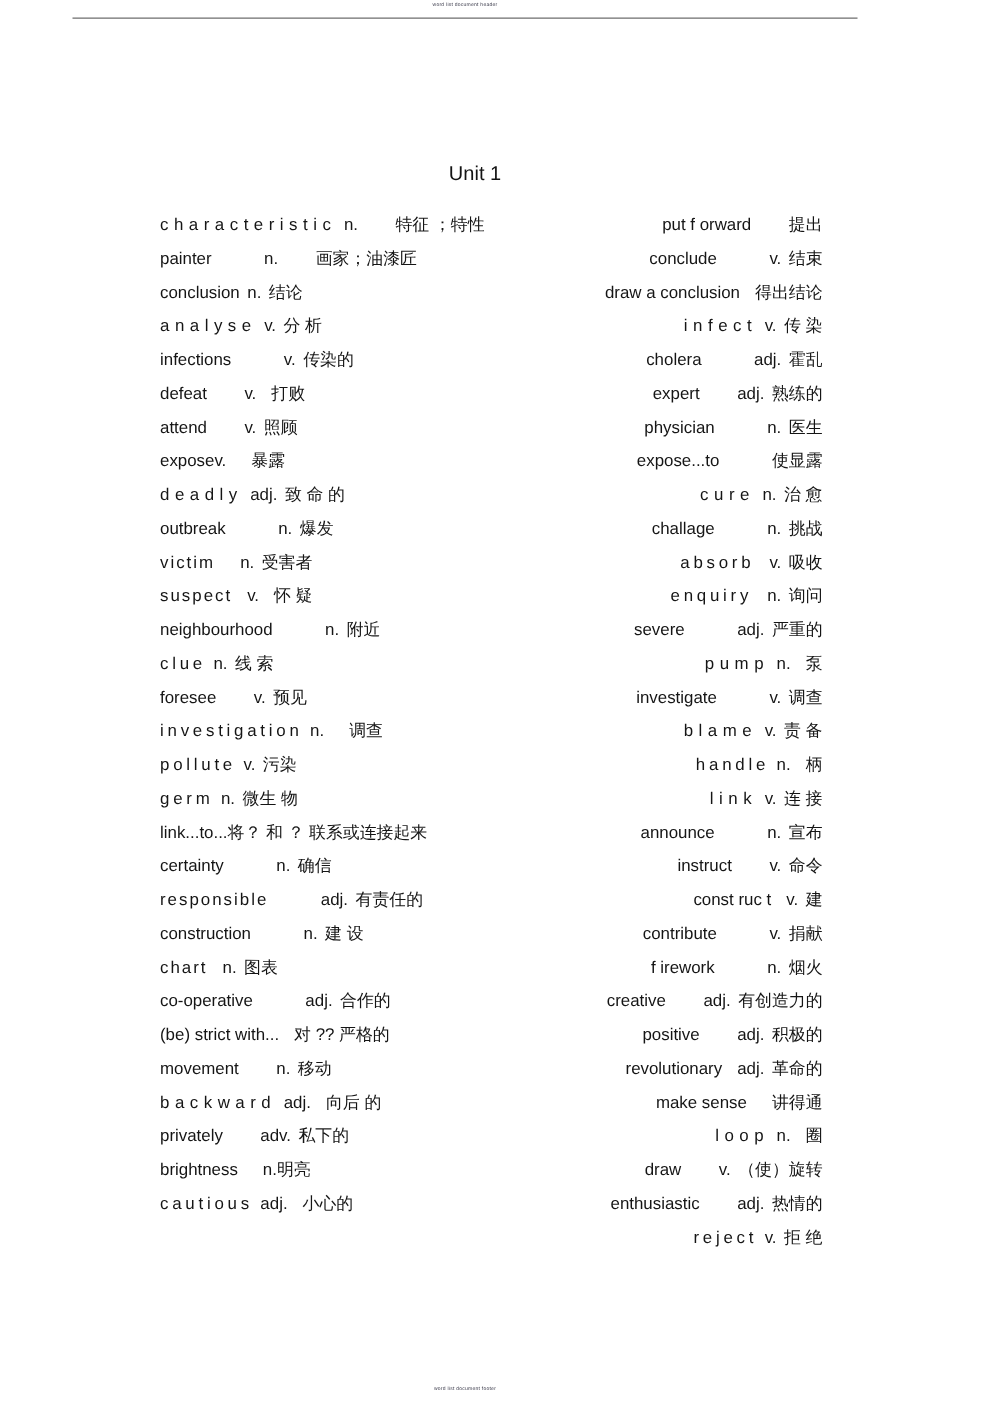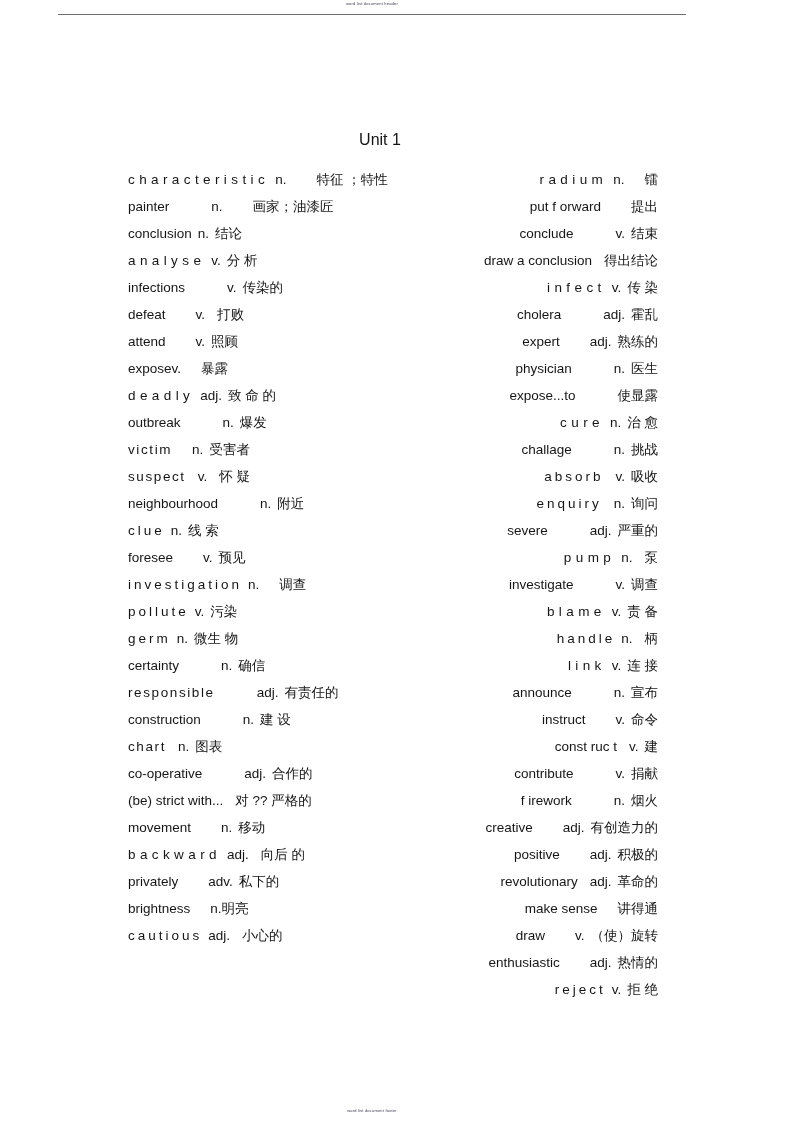--- a/index.html
+++ b/index.html
@@ -155,34 +155,34 @@
         <div class="entry"><span class="en track-3">deadly</span><span class="sp sp-1"></span><span class="en">adj.</span><span class="sp sp-1"></span><span class="zh">致 命 的</span></div>
         <div class="entry"><span class="en">outbreak</span><span class="sp sp-5"></span><span class="en">n.</span><span class="sp sp-1"></span><span class="zh">爆发</span></div>
         <div class="entry"><span class="en track-1">victim</span><span class="sp sp-3"></span><span class="en">n.</span><span class="sp sp-1"></span><span class="zh">受害者</span></div>
         <div class="entry"><span class="en track-1">suspect</span><span class="sp sp-2"></span><span class="en">v.</span><span class="sp sp-2"></span><span class="zh">怀 疑</span></div>
         <div class="entry"><span class="en">neighbourhood</span><span class="sp sp-5"></span><span class="en">n.</span><span class="sp sp-1"></span><span class="zh">附近</span></div>
         <div class="entry"><span class="en track-2">clue</span><span class="sp sp-1"></span><span class="en">n.</span><span class="sp sp-1"></span><span class="zh">线 索</span></div>
         <div class="entry"><span class="en">foresee</span><span class="sp sp-4"></span><span class="en">v.</span><span class="sp sp-1"></span><span class="zh">预见</span></div>
         <div class="entry"><span class="en track-2">investigation</span><span class="sp sp-1"></span><span class="en">n.</span><span class="sp sp-3"></span><span class="zh">调查</span></div>
         <div class="entry"><span class="en track-2">pollute</span><span class="sp sp-1"></span><span class="en">v.</span><span class="sp sp-1"></span><span class="zh">污染</span></div>
         <div class="entry"><span class="en track-2">germ</span><span class="sp sp-1"></span><span class="en">n.</span><span class="sp sp-1"></span><span class="zh">微生 物</span></div>
+        <div class="entry"><span class="en">link...to...</span><span class="zh">将？ 和 ？ 联系或连接起来</span></div>
         <div class="entry"><span class="en">certainty</span><span class="sp sp-5"></span><span class="en">n.</span><span class="sp sp-1"></span><span class="zh">确信</span></div>
         <div class="entry"><span class="en track-1">responsible</span><span class="sp sp-5"></span><span class="en">adj.</span><span class="sp sp-1"></span><span class="zh">有责任的</span></div>
         <div class="entry"><span class="en">construction</span><span class="sp sp-5"></span><span class="en">n.</span><span class="sp sp-1"></span><span class="zh">建 设</span></div>
         <div class="entry"><span class="en track-1">chart</span><span class="sp sp-2"></span><span class="en">n.</span><span class="sp sp-1"></span><span class="zh">图表</span></div>
         <div class="entry"><span class="en">co-operative</span><span class="sp sp-5"></span><span class="en">adj.</span><span class="sp sp-1"></span><span class="zh">合作的</span></div>
         <div class="entry"><span class="en">(be)   strict  with...</span><span class="sp sp-2"></span><span class="zh">对 ?? 严格的</span></div>
         <div class="entry"><span class="en">movement</span><span class="sp sp-4"></span><span class="en">n.</span><span class="sp sp-1"></span><span class="zh">移动</span></div>
         <div class="entry"><span class="en track-3">backward</span><span class="sp sp-1"></span><span class="en">adj.</span><span class="sp sp-2"></span><span class="zh">向后 的</span></div>
         <div class="entry"><span class="en">privately</span><span class="sp sp-4"></span><span class="en">adv.</span><span class="sp sp-1"></span><span class="zh">私下的</span></div>
         <div class="entry"><span class="en">brightness</span><span class="sp sp-3"></span><span class="en">n.</span><span class="zh">明亮</span></div>
         <div class="entry"><span class="en track-2">cautious</span><span class="sp sp-1"></span><span class="en">adj.</span><span class="sp sp-2"></span><span class="zh">小心的</span></div>
       </div>
     <div class="col col-right">
-        <div class="entry"><span class="en track-3">radium</span><span class="sp sp-1"></span><span class="en">n.</span><span class="sp sp-3"></span><span class="zh">镭</span></div>
         <div class="entry"><span class="en">put    f orward</span><span class="sp sp-4"></span><span class="zh">提出</span></div>
         <div class="entry"><span class="en">conclude</span><span class="sp sp-5"></span><span class="en">v.</span><span class="sp sp-1"></span><span class="zh">结束</span></div>
         <div class="entry"><span class="en">draw a conclusion</span><span class="sp sp-2"></span><span class="zh">得出结论</span></div>
         <div class="entry"><span class="en track-3">infect</span><span class="sp sp-1"></span><span class="en">v.</span><span class="sp sp-1"></span><span class="zh">传 染</span></div>
         <div class="entry"><span class="en">cholera</span><span class="sp sp-5"></span><span class="en">adj.</span><span class="sp sp-1"></span><span class="zh">霍乱</span></div>
         <div class="entry"><span class="en">expert</span><span class="sp sp-4"></span><span class="en">adj.</span><span class="sp sp-1"></span><span class="zh">熟练的</span></div>
         <div class="entry"><span class="en">physician</span><span class="sp sp-5"></span><span class="en">n.</span><span class="sp sp-1"></span><span class="zh">医生</span></div>
         <div class="entry"><span class="en">expose...to</span><span class="sp sp-5"></span><span class="zh">使显露</span></div>
         <div class="entry"><span class="en track-3">cure</span><span class="sp sp-1"></span><span class="en">n.</span><span class="sp sp-1"></span><span class="zh">治 愈</span></div>
         <div class="entry"><span class="en">challage</span><span class="sp sp-5"></span><span class="en">n.</span><span class="sp sp-1"></span><span class="zh">挑战</span></div>
@@ -196,20 +196,21 @@
         <div class="entry"><span class="en track-3">link</span><span class="sp sp-1"></span><span class="en">v.</span><span class="sp sp-1"></span><span class="zh">连 接</span></div>
         <div class="entry"><span class="en">announce</span><span class="sp sp-5"></span><span class="en">n.</span><span class="sp sp-1"></span><span class="zh">宣布</span></div>
         <div class="entry"><span class="en">instruct</span><span class="sp sp-4"></span><span class="en">v.</span><span class="sp sp-1"></span><span class="zh">命令</span></div>
         <div class="entry"><span class="en">const     ruc t</span><span class="sp sp-2"></span><span class="en">v.</span><span class="sp sp-1"></span><span class="zh">建</span></div>
         <div class="entry"><span class="en">contribute</span><span class="sp sp-5"></span><span class="en">v.</span><span class="sp sp-1"></span><span class="zh">捐献</span></div>
         <div class="entry"><span class="en">f irework</span><span class="sp sp-5"></span><span class="en">n.</span><span class="sp sp-1"></span><span class="zh">烟火</span></div>
         <div class="entry"><span class="en">creative</span><span class="sp sp-4"></span><span class="en">adj.</span><span class="sp sp-1"></span><span class="zh">有创造力的</span></div>
         <div class="entry"><span class="en">positive</span><span class="sp sp-4"></span><span class="en">adj.</span><span class="sp sp-1"></span><span class="zh">积极的</span></div>
         <div class="entry"><span class="en">revolutionary</span><span class="sp sp-2"></span><span class="en">adj.</span><span class="sp sp-1"></span><span class="zh">革命的</span></div>
         <div class="entry"><span class="en">make    sense</span><span class="sp sp-3"></span><span class="zh">讲得通</span></div>
+        <div class="entry"><span class="en track-3">loop</span><span class="sp sp-1"></span><span class="en">n.</span><span class="sp sp-2"></span><span class="zh">圈</span></div>
         <div class="entry"><span class="en">draw</span><span class="sp sp-4"></span><span class="en">v.</span><span class="sp sp-1"></span><span class="zh">（使）旋转</span></div>
         <div class="entry"><span class="en">enthusiastic</span><span class="sp sp-4"></span><span class="en">adj.</span><span class="sp sp-1"></span><span class="zh">热情的</span></div>
         <div class="entry"><span class="en track-2">reject</span><span class="sp sp-1"></span><span class="en">v.</span><span class="sp sp-1"></span><span class="zh">拒 绝</span></div>
       </div>
   </div>
 
   <div class="page-footer">
     <div class="footer-text">word list document footer</div>
   </div>
 

